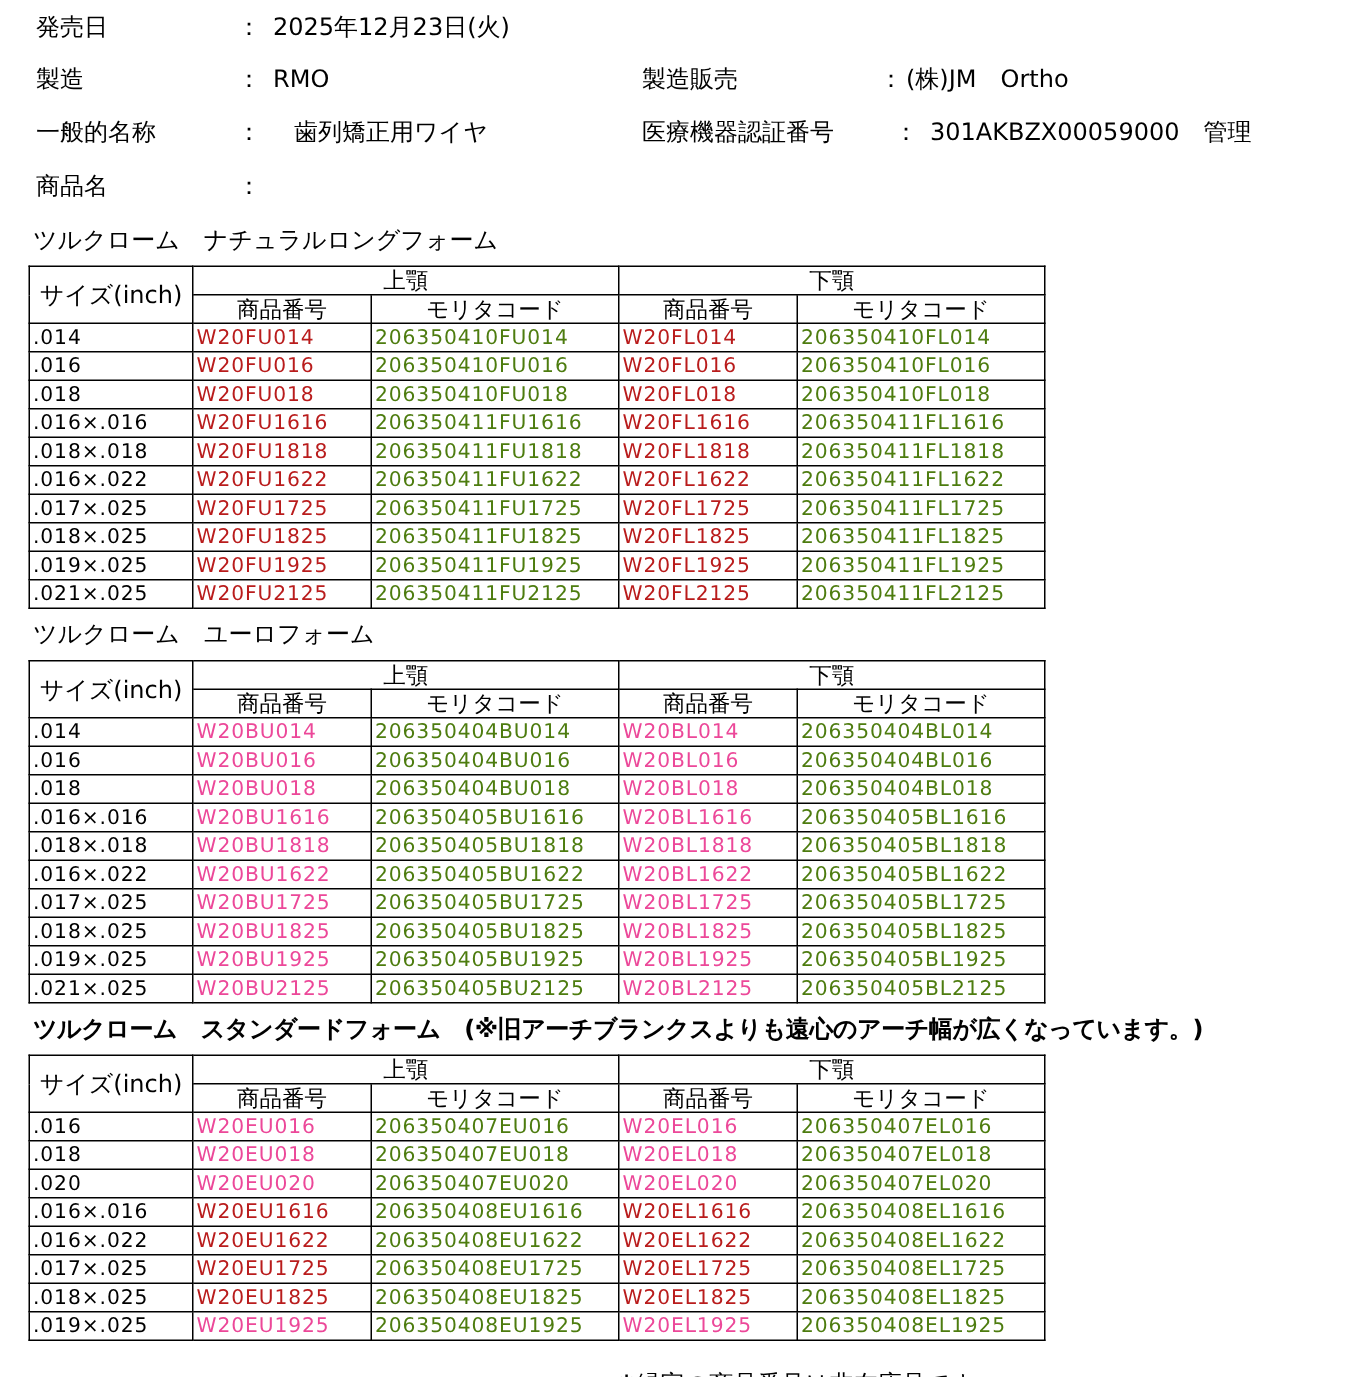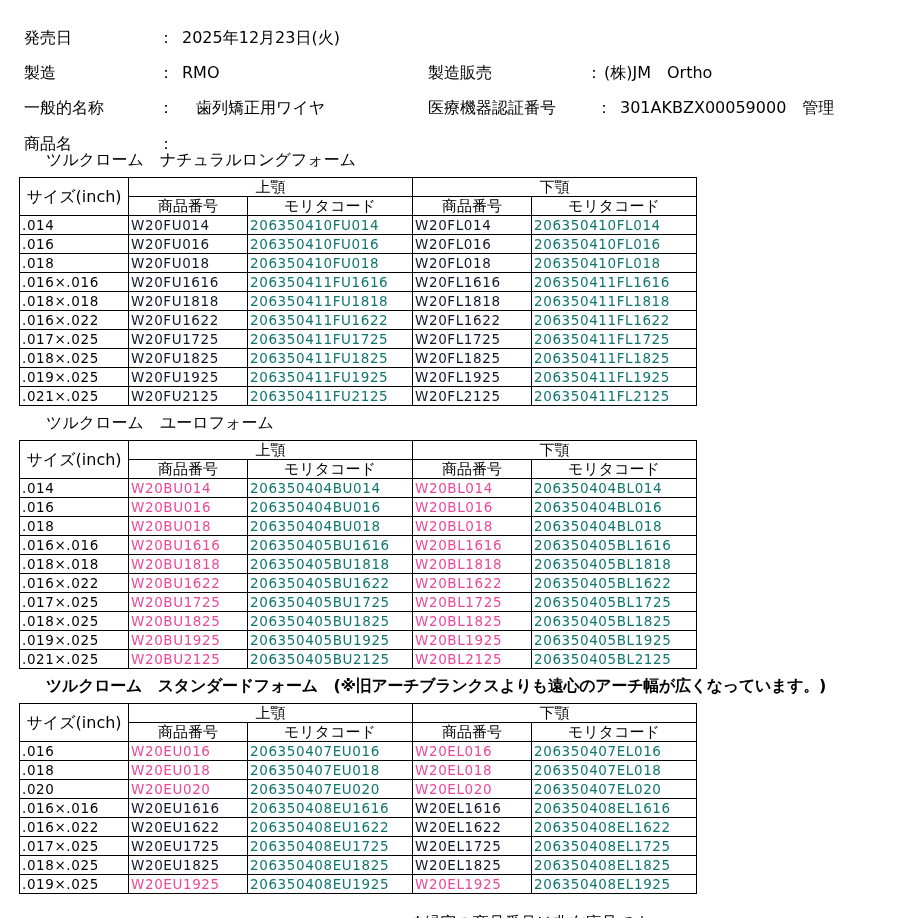--- a/index.html
+++ b/index.html
@@ -1,31 +1,31 @@
 <!DOCTYPE html>
 <html><head>
 <meta charset="utf-8">
 <style>
   html, body { margin:0; padding:0; background:#ffffff; }
   body { width:903px; height:918px; position:relative; overflow:hidden;
          font-family:"DejaVu Sans","Liberation Sans",sans-serif; color:#000; }
   .info { position:absolute; font-size:16px; white-space:nowrap; }
-  .lbl { position:absolute;margin-top:20px; }
-  .section-title { position:absolute; left:22px; font-size:16px; white-space:nowrap;margin-left:24px; }
+  .lbl { position:absolute; }
+  .section-title { position:absolute; left:22px; font-size:16px; white-space:nowrap; }
   table.wire { position:absolute; left:19px; border-collapse:collapse; table-layout:fixed; font-size:13.5px; }
   table.wire td, table.wire th { border:1px solid #000; padding:0 2px; height:18px; line-height:17px; white-space:nowrap; overflow:hidden; }
   table.wire th { font-weight:normal; text-align:center; font-size:15px; }
   table.wire th.size { font-size:16px; }
   table.wire td { text-align:left; letter-spacing:0.6px; }
   .c-size { width:109px; }
   .c-pn { width:119px; }
   .c-mc { width:165px; }
   .green { color:#ec4899; }
-  .blue { color:#0f766e;margin-left:40px; }
-  .black { color:#0f172a; }
+  .blue { color:#4d7c0f;margin-left:40px; }
+  .black { color:#b91c1c; }
   .note { position:absolute; left:411px; top:893px; font-size:16px; white-space:nowrap;margin-top:20px; }
 </style>
 </head>
 <body>
 
 <div class="info" style="left:24px;top:8px;">
   <span class="lbl" style="left:0">発売日</span>
   <span class="lbl" style="left:134px">：</span>
   <span class="lbl" style="left:158px">2025年12月23日(火)</span>
 </div>

